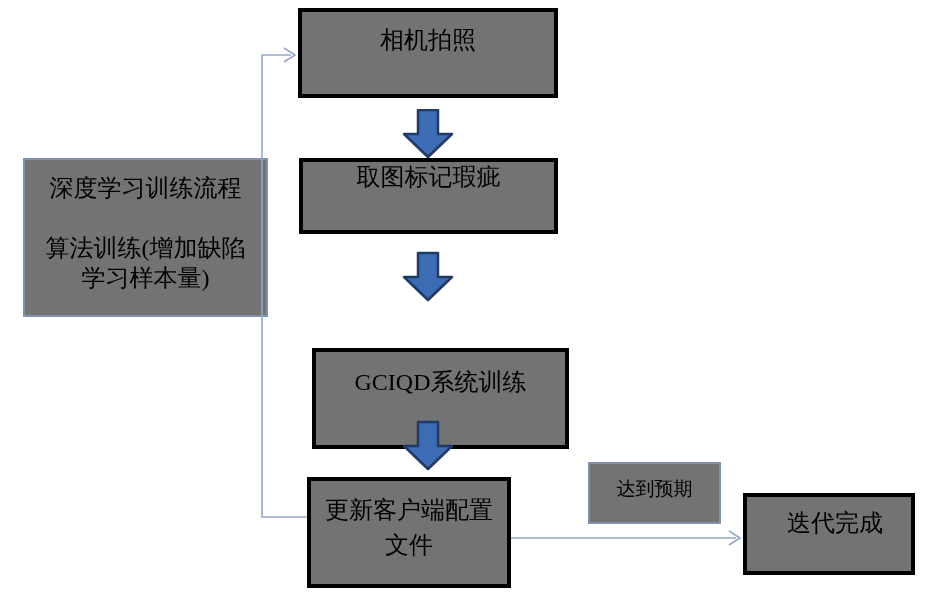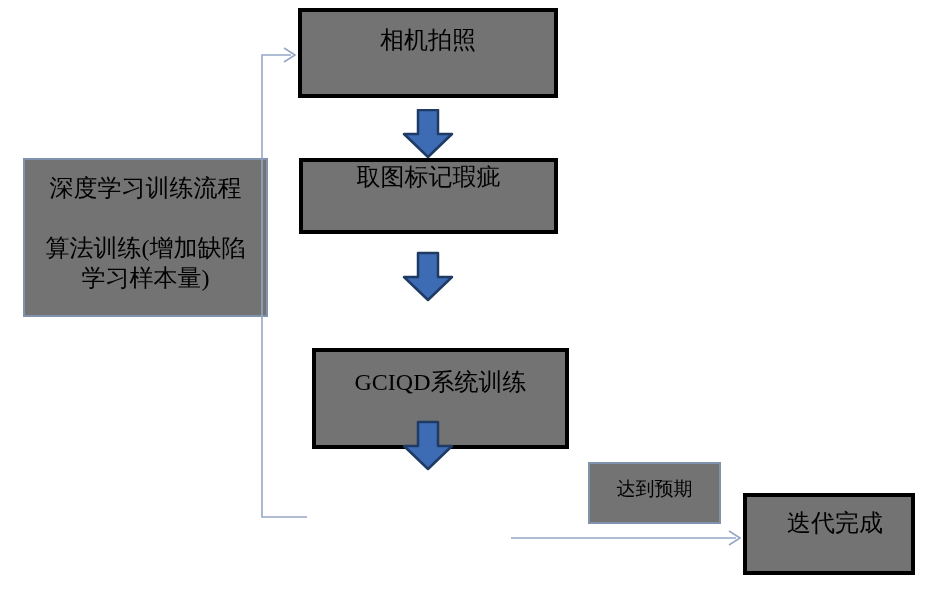--- a/index.html
+++ b/index.html
@@ -62,20 +62,22 @@
 
 算法训练(增加缺陷
 学习样本量)</div>
 
   <div class="box thick" style="left:298px; top:8px; width:260px; height:90px; padding-top:13px;">相机拍照</div>
 
   <div class="box thick" style="left:299px; top:158px; width:259px; height:76px; ">取图标记瑕疵</div>
 
   <div class="box thick" style="left:312px; top:311px; width:257px; height:101px; padding-top:15px;margin-top:37px;">GCIQD系统训练</div>
 
+  <div class="box thick" style="left:307px; top:477px; width:204px; height:111px; padding-top:12px; line-height:35px;">更新客户端配置
+文件</div>
 
   <div class="box thin" style="left:568px; top:462px; width:133px; height:62px; padding-top:10px; font-size:19px;">达到预期</div>
 
   <div class="box thick" style="left:743px; top:493px; width:172px; height:82px; padding-top:11px;padding-left:12px;">迭代完成</div>
 
   <svg class="block-arrow" style="left:402px; top:109px;" width="52" height="50" viewBox="0 0 52 50">
     <polygon points="16,1 36,1 36,25 50,25 26,48 2,25 16,25"></polygon>
   </svg>
   <svg class="block-arrow" style="left:402px; top:251px;" width="52" height="52" viewBox="0 0 52 50">
     <polygon points="16,1 36,1 36,25 50,25 26,48 2,25 16,25"></polygon>

